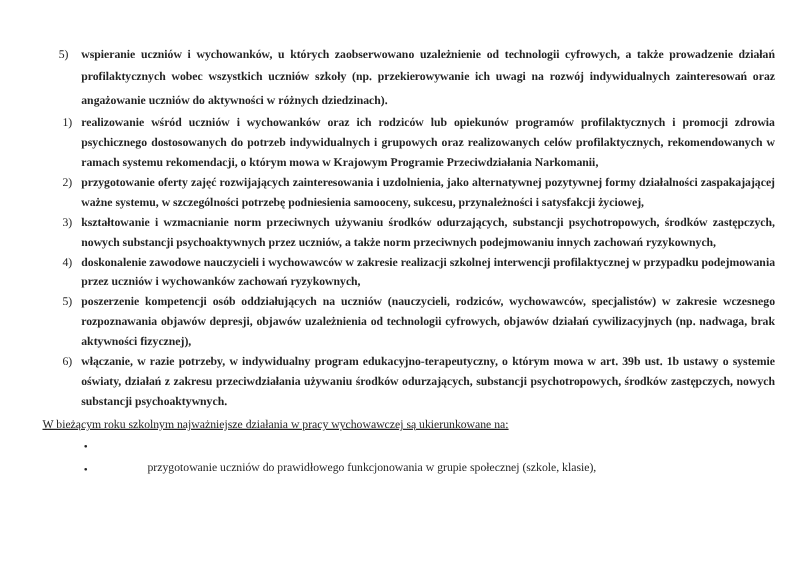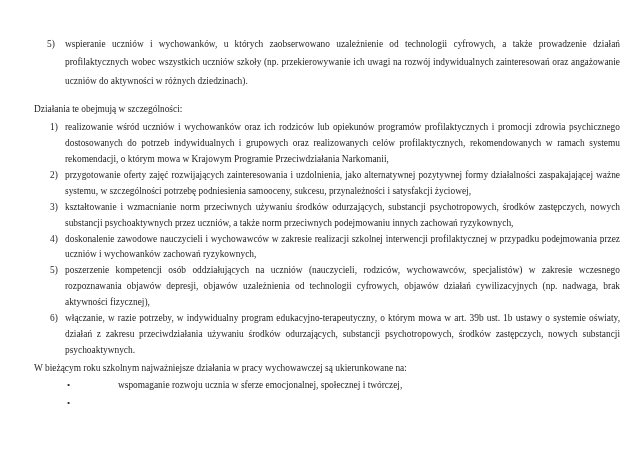--- a/index.html
+++ b/index.html
@@ -12,50 +12,49 @@
     font-family: "Liberation Serif", "DejaVu Serif", serif;
     color: #242424;
     font-size: 9.4px;
   }
   .content {
     padding: 35px 20px 0 34px;
   }
   
   .hang { display: flex; align-items: flex-start; }
   .hang .num { flex: 0 0 auto; text-align: left; }
-  .hang .txt { flex: 1 1 auto; text-align: justify; }
+  .hang .txt { flex: 1 1 auto; text-align: justify; font-weight: bold; }
 
   .intro { padding-left: 13px; line-height: 18.4px; }
   .intro .num { width: 18px; }
 
   .lead { margin: 11px 0 0 0; line-height: 17px; text-align: left; }
 
   .numlist { margin-top: 2px; }
   .numlist .hang { margin-left: 16px; line-height: 15.9px; }
   .numlist .num { width: 15px; }
 
-  .closing { margin: 1px 0 0 0; line-height: 16.4px; text-align: left; }
+  .closing { margin: 1px 0 0 0; line-height: 16.4px; text-align: left; text-decoration: underline; }
 
   .bullets { margin-top: 1px; }
   .bullet-item { display: flex; align-items: flex-start; padding-left: 33px; line-height: 17.4px; }
   .bullet-item .bullet { flex: 0 0 51px; font-size: 9px; }
   .bullet-item .btxt { flex: 1 1 auto; text-align: left; }
 </style>
 </head>
 <body>
 
 <div class="page">
   <div class="content">
 
     <div class="hang intro">
       <span class="num">5)</span>
       <div class="txt">wspieranie uczniów i wychowanków, u których zaobserwowano uzależnienie od technologii cyfrowych, a także prowadzenie działań profilaktycznych wobec wszystkich uczniów szkoły (np. przekierowywanie ich uwagi na rozwój indywidualnych zainteresowań oraz angażowanie uczniów do aktywności w różnych dziedzinach).</div>
     </div>
 
-    <p class="lead">Działania te obejmują w szczególności:</p>
 
     <div class="numlist">
       <div class="hang">
         <span class="num">1)</span>
         <div class="txt">realizowanie wśród uczniów i wychowanków oraz ich rodziców lub opiekunów programów profilaktycznych i promocji zdrowia psychicznego dostosowanych do potrzeb indywidualnych i grupowych oraz realizowanych celów profilaktycznych, rekomendowanych w ramach systemu rekomendacji, o którym mowa w Krajowym Programie Przeciwdziałania Narkomanii,</div>
       </div>
       <div class="hang">
         <span class="num">2)</span>
         <div class="txt">przygotowanie oferty zajęć rozwijających zainteresowania i uzdolnienia, jako alternatywnej pozytywnej formy działalności zaspakajającej ważne systemu, w szczególności potrzebę podniesienia samooceny, sukcesu, przynależności i satysfakcji życiowej,</div>
       </div>
@@ -75,21 +74,21 @@
         <span class="num">6)</span>
         <div class="txt">włączanie, w razie potrzeby, w indywidualny program edukacyjno-terapeutyczny, o którym mowa w art. 39b ust. 1b ustawy o systemie oświaty, działań z zakresu przeciwdziałania używaniu środków odurzających, substancji psychotropowych, środków zastępczych, nowych substancji psychoaktywnych.</div>
       </div>
     </div>
 
     <p class="closing">W bieżącym roku szkolnym najważniejsze działania w pracy wychowawczej są ukierunkowane na:</p>
 
     <div class="bullets">
       <div class="bullet-item">
         <span class="bullet">•</span>
-        <div class="btxt">wspomaganie rozwoju ucznia w sferze emocjonalnej, społecznej i twórczej,</div>
       </div>
       <div class="bullet-item">
         <span class="bullet">•</span>
+        <div class="btxt">przygotowanie uczniów do prawidłowego funkcjonowania w grupie społecznej (szkole, klasie),</div>
       </div>
     </div>
 
   </div>
 </div>
 
 </body></html>

